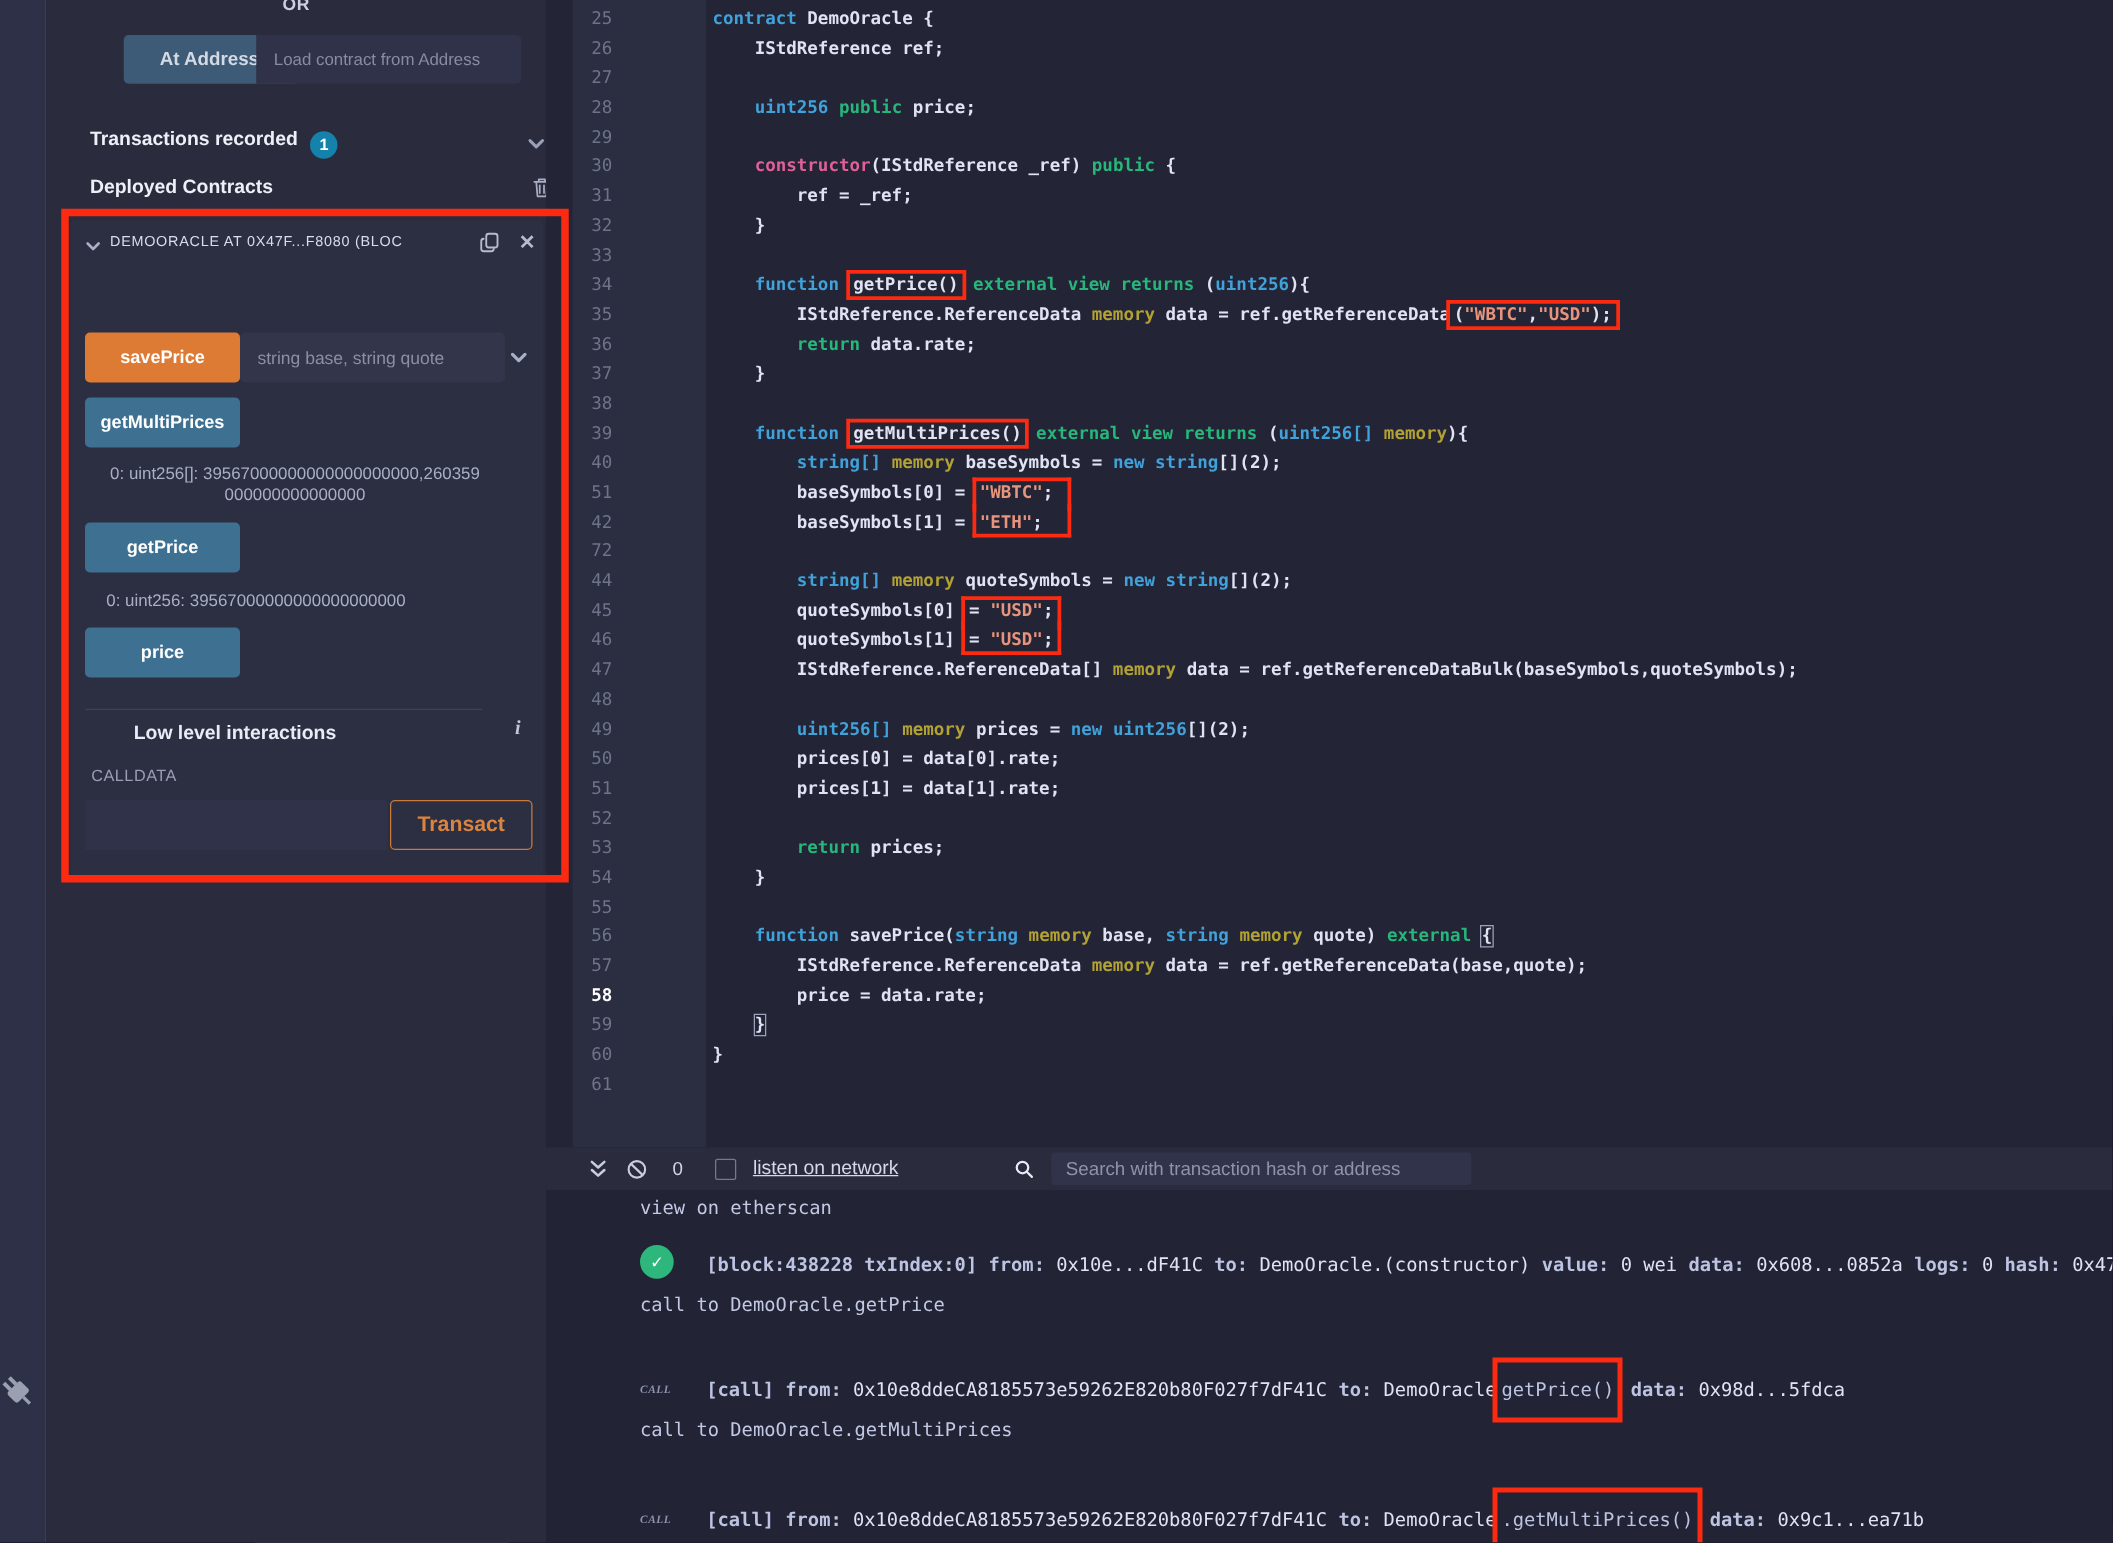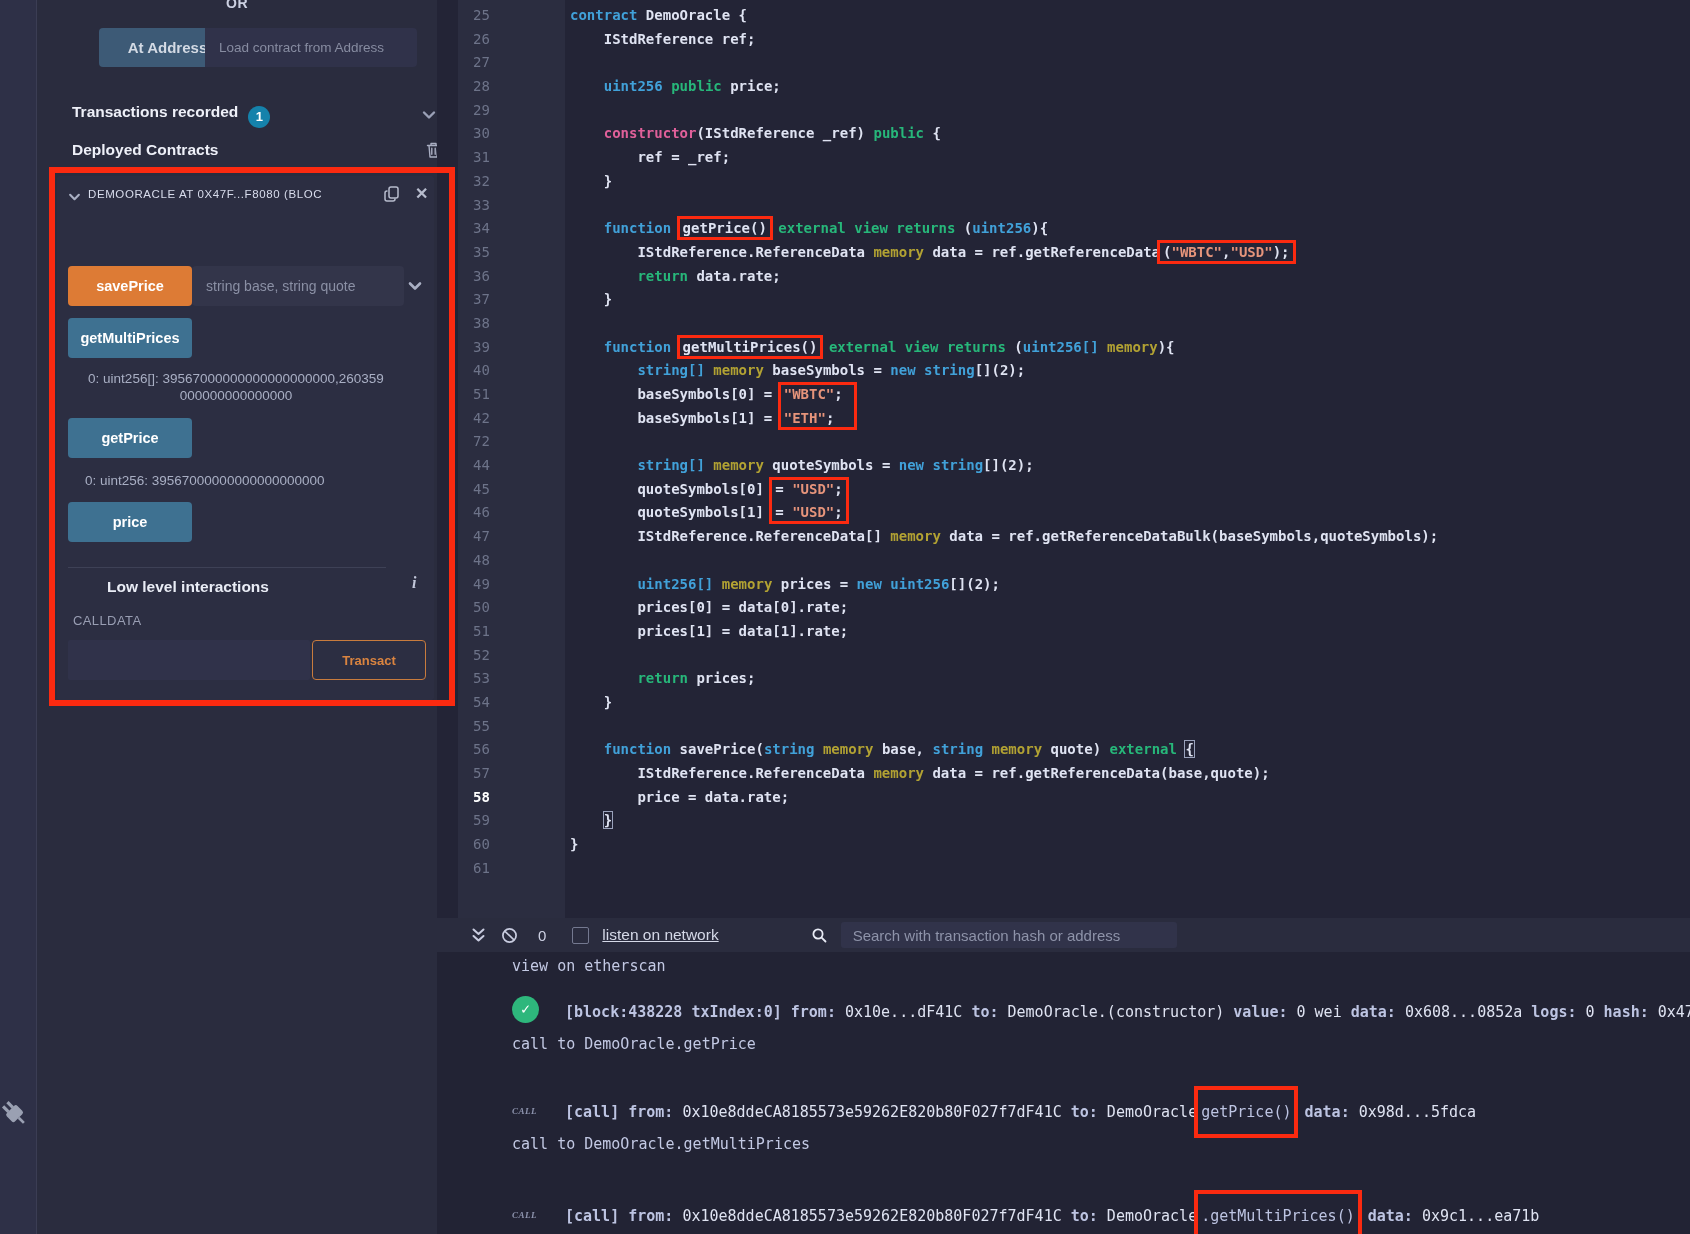--- a/index.html
+++ b/index.html
@@ -39,21 +39,21 @@
   .save-input { position:absolute; left:135px; top:90px; width:212px; height:40px; background:#33354a; border:none; border-radius:4px; color:#c8cde0; font-size:14px; padding:0 14px; font-family:"Liberation Sans",sans-serif; }
   .save-input::placeholder { color:#8b90a5; }
   .save-chev { position:absolute; left:350px; top:102px; }
   .out { position:absolute; left:28px; width:302px; color:#a9afc4; font-size:13.5px; line-height:17px; word-break:break-all; }
   .out-center { text-align:center; }
   .divider { position:absolute; left:11px; top:391px; width:318px; height:1px; background:#3e4156; }
   .ll-title { position:absolute; left:11px; top:402px; color:#e9ecf5; font-size:15.5px; font-weight:bold;margin-left:39px; }
   .info-i { position:absolute; left:355px; top:398px; color:#c2c7da; font-family:"Liberation Serif",serif; font-style:italic; font-weight:bold; font-size:16px; }
   .calldata-label { position:absolute; left:16px; top:437px; color:#999eb3; font-size:13px; letter-spacing:.4px; }
   .calldata-input { position:absolute; left:11px; top:464px; width:242px; height:40px; background:#30324a; border:none; border-radius:2px; color:#c8cde0; padding:0 10px; font-family:"Liberation Sans",sans-serif; }
-  .transact-btn { position:absolute; left:255px; top:464px; width:114px; height:40px; background:transparent; border:1px solid #c87b3d; border-radius:4px; color:#da8440; font-weight:bold; font-size:13px; font-family:"Liberation Sans",sans-serif; }
+  .transact-btn { position:absolute; left:255px; top:464px; width:114px; height:40px; background:transparent; border:1px solid #c87b3d; border-radius:4px; color:#da8440; font-weight:bold; font-size:17px; font-family:"Liberation Sans",sans-serif; }
 
   
   #editor { position:absolute; left:437px; top:0; width:1253px; height:918px; background:#232436; overflow:hidden; }
   .gutterbg { position:absolute; left:21px; top:0; width:107px; height:100%; background:#2b2d40; }
   #code { position:absolute; left:0; top:4px; width:100%; font-family:"DejaVu Sans Mono",monospace; font-size:14px; font-weight:bold; }
   .crow { display:flex; height:23.7px; line-height:23.7px; padding-left:36px; }
   .ln { flex:none; width:50px; text-align:left; color:#6d7389; font-weight:normal; }
   .ln-a { color:#ffffff; font-weight:bold; }
   .ct { padding-left:47px; white-space:pre; }
   .tk-p { color:#dfe3f2; }

